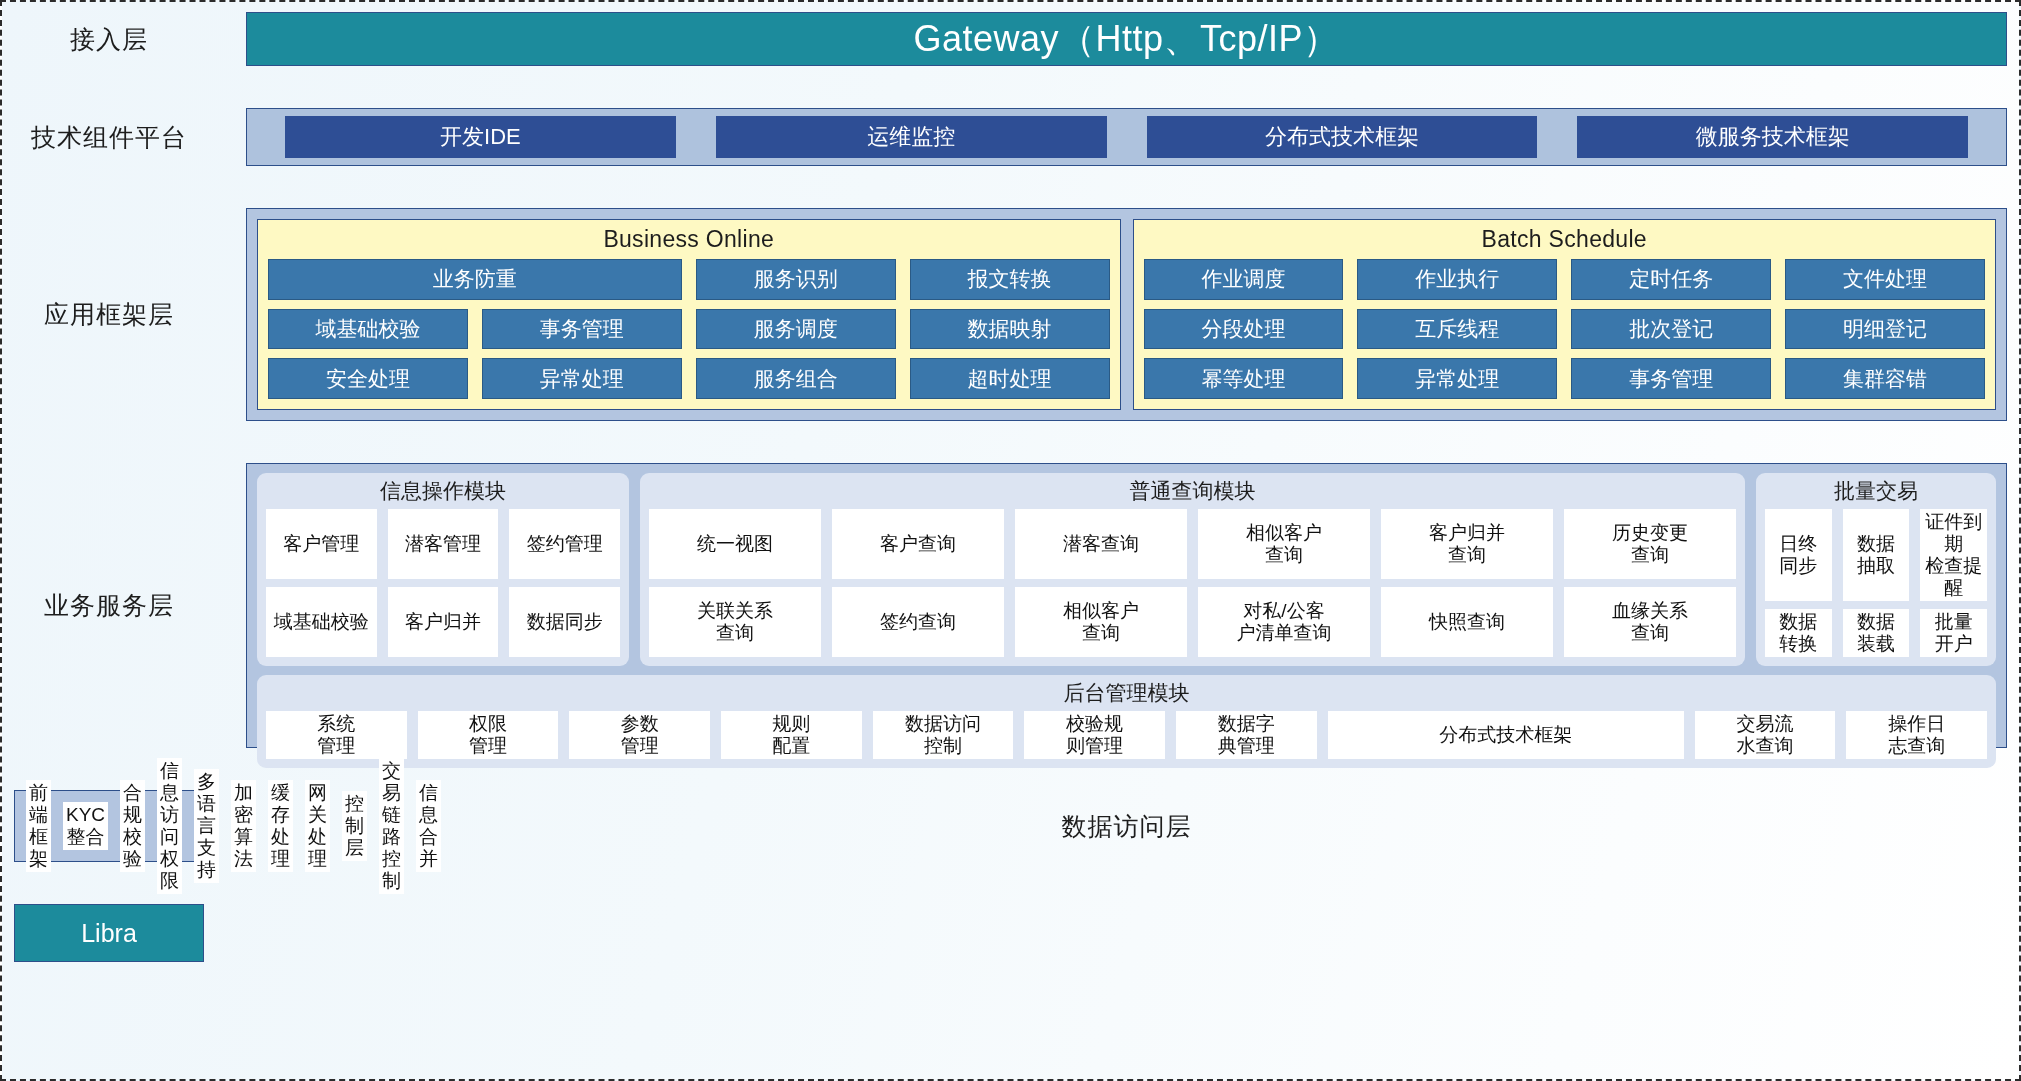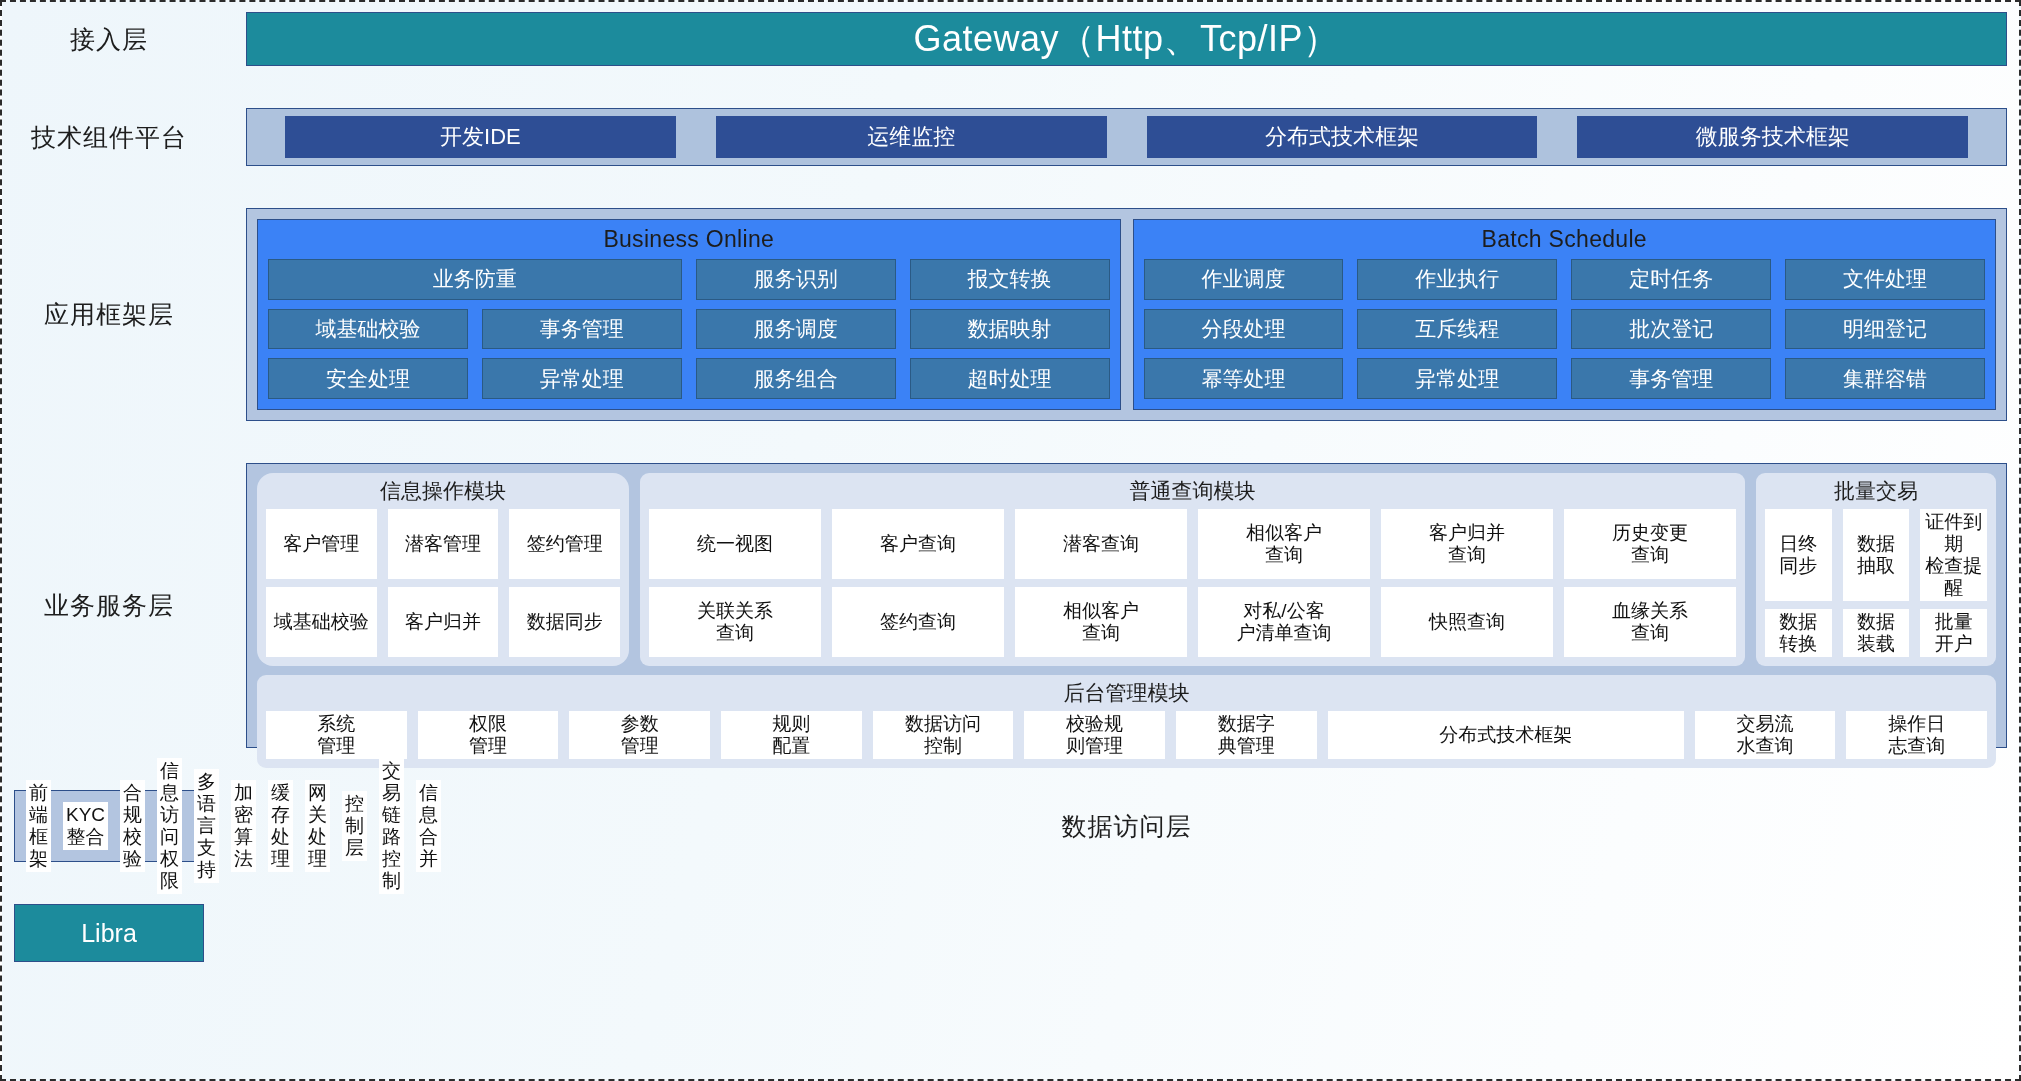--- a/index.html
+++ b/index.html
@@ -60,21 +60,21 @@
 
   
   .appframe {
     background: #b3c5e0;
     border: 1px solid #2d4f8a;
     padding: 10px;
     display: flex; gap: 12px;
     height: 213px;
   }
   .panel {
-    background: #3b82f6;
+    background: #fef9c3;
     border: 1px solid #2d4f8a;
     flex: 1 1 0;
     padding: 6px 10px 10px 10px;
     display: flex; flex-direction: column;
   }
   .panel-title {
     text-align: center; font-size: 23px; color: #1d1d1d;
     margin-bottom: 6px; letter-spacing: .3px;
   }
   .panel-rows { display: flex; flex-direction: column; gap: 9px; flex: 1; }
@@ -112,21 +112,21 @@
   .wcell {
     background: #ffffff;
     color: #111111;
     font-size: 19px;
     line-height: 1.16;
     text-align: center;
     display: flex; align-items: center; justify-content: center;
     flex: 1 1 0;
     padding: 2px 3px;
   }
-  .m-info  { flex: 0 0 372px; border-radius: 16px; }
+  .m-info  { flex: 0 0 372px; }
   .m-query { flex: 1 1 auto; }
   .m-batch { flex: 0 0 240px; }
   .bizrow2 { flex: 1 1 0; }
   .m-admin { flex: 1; }
   .admin-grid { display: flex; gap: 11px; flex: 1; }
   .admin-grid .wcell { flex: 1 1 0; }
   .admin-grid .wcell.wide { flex: 2.6 1 0; }
 
   
   .complayer {

